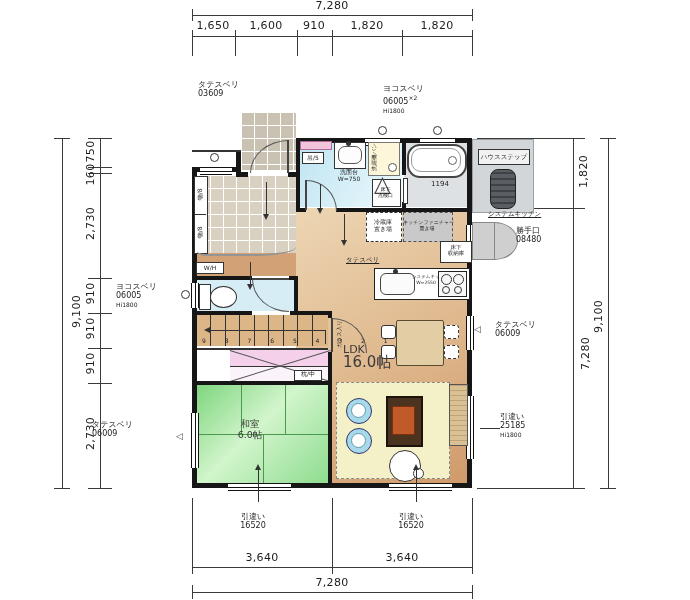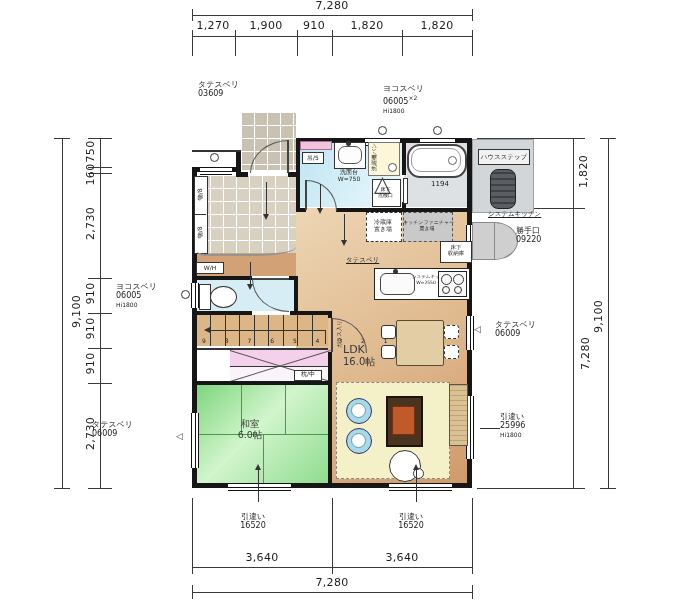--- a/index.html
+++ b/index.html
@@ -46,22 +46,22 @@
   <div class="t dim ctr" style="left:302px;top:1px;width:60px">7,280</div>
   <div class="ln" style="left:192px;top:9px;width:1px;height:12px"></div>
   <div class="ln" style="left:472px;top:9px;width:1px;height:12px"></div>
   <div class="ln" style="left:192px;top:36px;width:280px;height:1px"></div>
   <div class="ln" style="left:192px;top:30px;width:1px;height:26px"></div>
   <div class="ln" style="left:235px;top:30px;width:1px;height:26px"></div>
   <div class="ln" style="left:297px;top:30px;width:1px;height:26px"></div>
   <div class="ln" style="left:332px;top:30px;width:1px;height:26px"></div>
   <div class="ln" style="left:402px;top:30px;width:1px;height:26px"></div>
   <div class="ln" style="left:472px;top:30px;width:1px;height:26px"></div>
-  <div class="t dim ctr" style="left:183px;top:21px;width:60px">1,270</div>
-  <div class="t dim ctr" style="left:236px;top:21px;width:60px">1,900</div>
+  <div class="t dim ctr" style="left:183px;top:21px;width:60px">1,650</div>
+  <div class="t dim ctr" style="left:236px;top:21px;width:60px">1,600</div>
   <div class="t dim ctr" style="left:284px;top:21px;width:60px">910</div>
   <div class="t dim ctr" style="left:337px;top:21px;width:60px">1,820</div>
   <div class="t dim ctr" style="left:407px;top:21px;width:60px">1,820</div>
 
   <div class="ln" style="left:62px;top:138px;width:1px;height:350px"></div>
   <div class="ln" style="left:54px;top:138px;width:16px;height:1px"></div>
   <div class="ln" style="left:54px;top:488px;width:16px;height:1px"></div>
   <div class="t dim rot" style="left:56px;top:307px">9,100</div>
   <div class="ln" style="left:100px;top:138px;width:1px;height:350px"></div>
   <div class="ln" style="left:88px;top:138px;width:24px;height:1px"></div>
@@ -295,21 +295,21 @@
   <div class="ah-down" style="left:341px;top:240px"></div>
   <div class="thin" style="left:250px;top:262px;width:1px;height:22px"></div>
   <div class="ah-down" style="left:247px;top:284px"></div>
   <div class="thin" style="left:258px;top:468px;width:1px;height:34px"></div>
   <div class="ah-up" style="left:255px;top:464px"></div>
   <div class="thin" style="left:416px;top:468px;width:1px;height:34px"></div>
   <div class="ah-up" style="left:413px;top:464px"></div>
 
   <div class="t t11" style="left:343px;top:344px;color:#3a3a3a">
     <span>LDK</span><br>
-    <span style="font-size:10px">16.0帖</span>
+    <span style="font-size:15px">16.0帖</span>
   </div>
   <div class="t t9 ctr" style="left:230px;top:418px;width:40px;color:#3a3a3a">
     <span>和室</span><br>
     <span>6.0帖</span>
   </div>
 
   <div class="t" style="left:198px;top:80px">
     <span>タテスベリ</span><br>
     <span>03609</span>
   </div>
@@ -326,27 +326,27 @@
   <div class="t" style="left:92px;top:420px">
     <span>タテスベリ</span><br>
     <span>06009</span>
   </div>
   <div class="t" style="left:495px;top:320px">
     <span>タテスベリ</span><br>
     <span>06009</span>
   </div>
   <div class="t" style="left:500px;top:412px">
     <span>引違い</span><br>
-    <span>25996</span><br>
+    <span>25185</span><br>
     <span class="t6" style="position:static">Hi1800</span>
   </div>
   <div class="thin" style="left:480px;top:428px;width:20px;height:1px"></div>
   <div class="t" style="left:516px;top:226px">
     <span>勝手口</span><br>
-    <span>09220</span>
+    <span>08480</span>
   </div>
   <div class="t ctr" style="left:228px;top:512px;width:50px">
     <span>引違い</span><br>
     <span>16520</span>
   </div>
   <div class="t ctr" style="left:386px;top:512px;width:50px">
     <span>引違い</span><br>
     <span>16520</span>
   </div>
 

